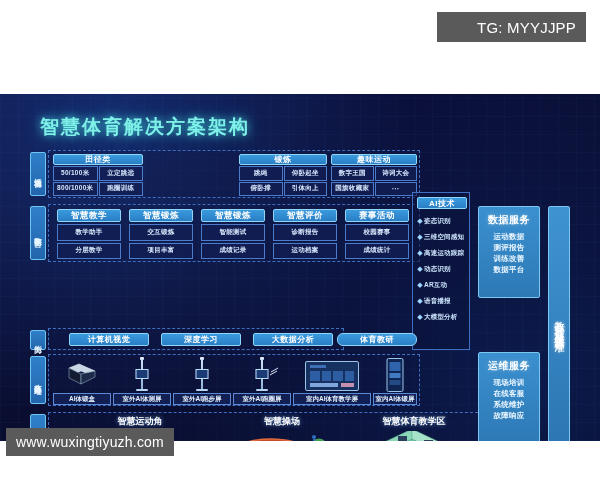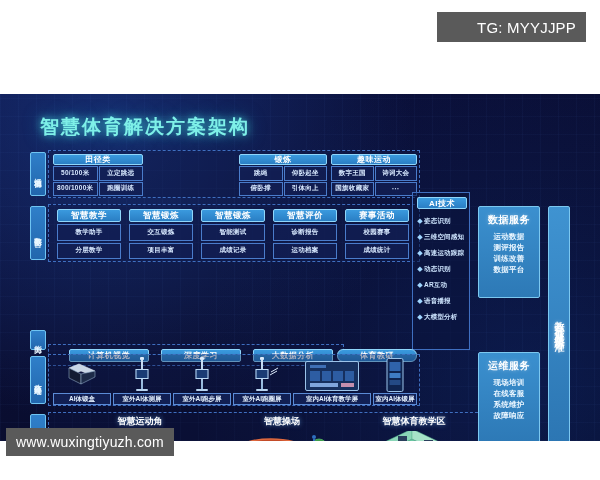--- a/index.html
+++ b/index.html
@@ -89,21 +89,21 @@
     position:absolute;left:412px;top:98px;width:58px;height:158px;
     border:1px solid #3f6fc0;background:rgba(10,20,62,.6);box-sizing:border-box;
   }
   #ai-cap{position:absolute;left:4px;top:4px;width:50px;height:12px;font-size:8px;}
   #ai-list{position:absolute;left:3px;top:20px;right:2px;bottom:2px;}
   .ai-item{display:flex;align-items:center;height:16px;color:#cfe6ff;font-size:6.5px;
     font-weight:bold;letter-spacing:.2px;}
   .ai-dot{width:8px;flex:0 0 8px;color:#9fd5ff;font-size:7px;text-align:center;}
 
   
-  #cap-area{left:48px;top:250px;width:296px;height:22px;}
+  #cap-area{left:48px;top:234px;width:296px;height:22px;}
   .cap-item{position:absolute;top:4px;height:13px;width:80px;font-size:8px;}
 
   
   #term-area{left:48px;top:260px;width:372px;height:52px;}
   .term-item{position:absolute;top:2px;height:48px;}
   .term-art{position:absolute;left:0;right:0;top:0;height:34px;}
   .term-label{position:absolute;left:0;right:0;bottom:0;height:12px;
     border:1px solid #5b8bd6;background:rgba(20,36,92,.75);
     color:#e6f2ff;font-size:6.5px;font-weight:bold;
     display:flex;align-items:center;justify-content:center;box-sizing:border-box;}

